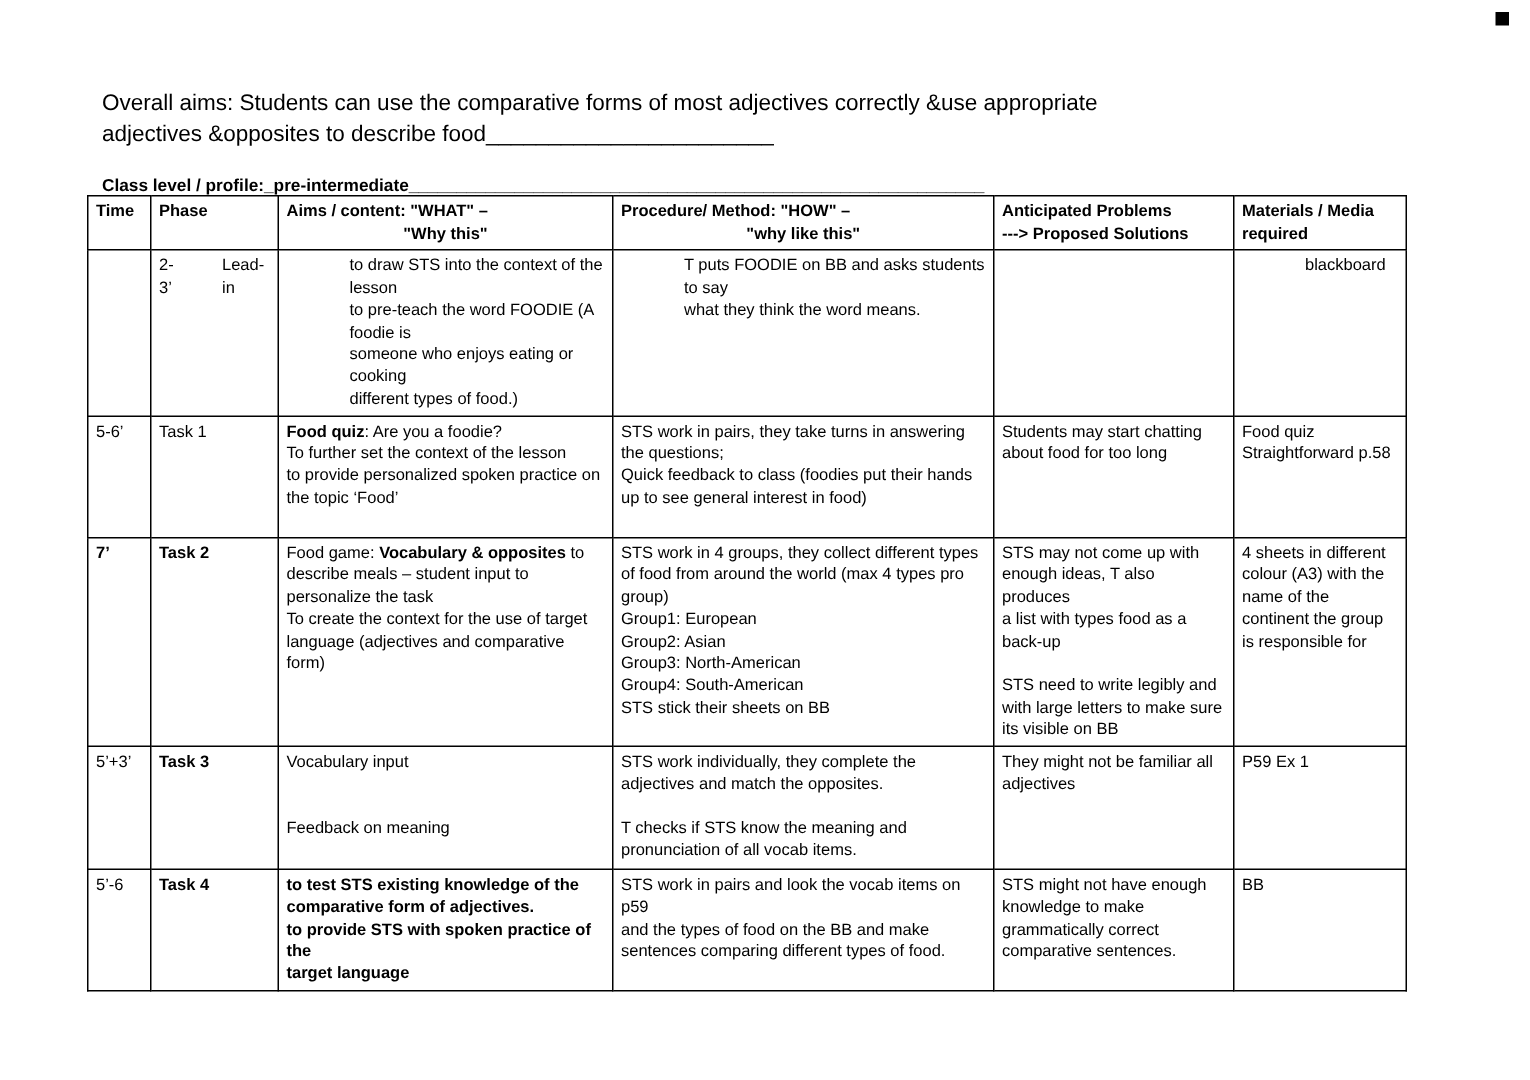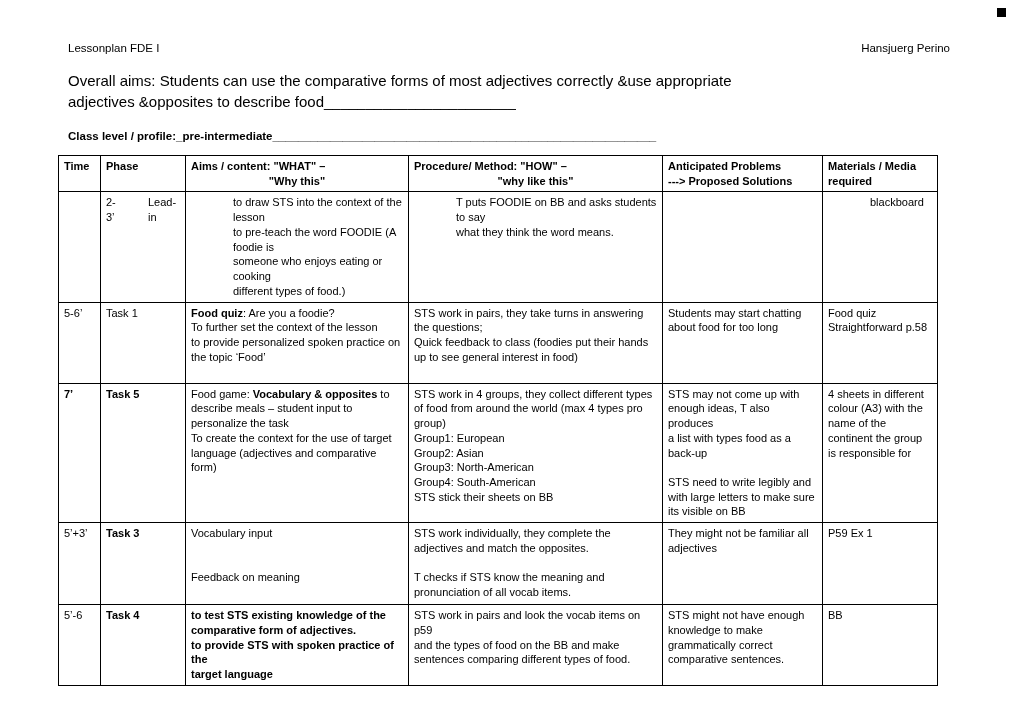--- a/index.html
+++ b/index.html
@@ -8,21 +8,21 @@
     width:1020px; height:720px; position:relative; overflow:hidden;
     font-family:"Liberation Sans", sans-serif; color:#000;
   }
   .page { padding:42px 25px 0 58px; }
   .corner-mark { position:absolute; top:8px; right:14px; width:9px; height:9px; background:#000; }
   .hdr-row { display:flex; justify-content:space-between; font-size:11.5px; margin:0 45px 0 10px; }
   .lesson { font-weight:bold; font-size:15px; margin:10px 10px 2px 10px; }
   .topic  { font-weight:bold; font-size:15px; margin:8px 10px 0 10px; }
   .aims   { font-weight:normal; font-size:15px; margin:16px 10px 0 10px; white-space:pre-line; line-height:1.4; }
   .classlevel { font-weight:bold; font-size:11.5px; margin:18px 10px 0 10px; }
-  table { border-collapse:collapse; table-layout:fixed; margin-top:13px; width:879px; }
+  table { border-collapse:collapse; table-layout:fixed; width:879px; }
   th, td {
     border:1px solid #000; vertical-align:top; text-align:left;
     padding:3px 5px 3px 5px; font-size:11px; line-height:1.34;
   }
   th { font-weight:bold; height:35px; }
   .pre { white-space:pre-line; }
   .b { font-weight:bold; }
   .center { text-align:center; }
   tr.r1 td { height:69px;padding-left:47px; }
   tr.r2 td { height:81px; }
@@ -30,24 +30,20 @@
   tr.r4 td { height:82px; }
   tr.r5 td { height:67px; }
 </style>
 </head>
 <body>
 
 <div class="corner-mark"></div>
 
 <div class="page">
 
-  <div class="hdr-row">
-    <span>Lessonplan FDE I</span>
-    <span>Hansjuerg Perino</span>
-  </div>
 
 
 
   <div class="aims">Overall aims: Students can use the comparative forms of most adjectives correctly &amp;use appropriate
 adjectives &amp;opposites to describe food_______________________</div>
 
   <div class="classlevel">Class level / profile:_pre-intermediate____________________________________________________________</div>
 
   <table>
     <colgroup>
@@ -112,21 +108,21 @@
 the questions;
 Quick feedback to class (foodies put their hands
 up to see general interest in food)</td>
         <td class="pre">Students may start chatting
 about food for too long</td>
         <td class="pre">Food quiz
 Straightforward p.58</td>
       </tr>
       <tr class="r3">
         <td class="pre b">7’</td>
-        <td class="pre b">Task 5</td>
+        <td class="pre b">Task 2</td>
         <td>
             <div><span>Food game: </span><span class="b">Vocabulary &amp; opposites</span><span> to</span></div>
             <div class="pre">describe meals – student input to
 personalize the task
 To create the context for the use of target
 language (adjectives and comparative form)</div>
           </td>
         <td class="pre">STS work in 4 groups, they collect different types
 of food from around the world (max 4 types pro
 group)

